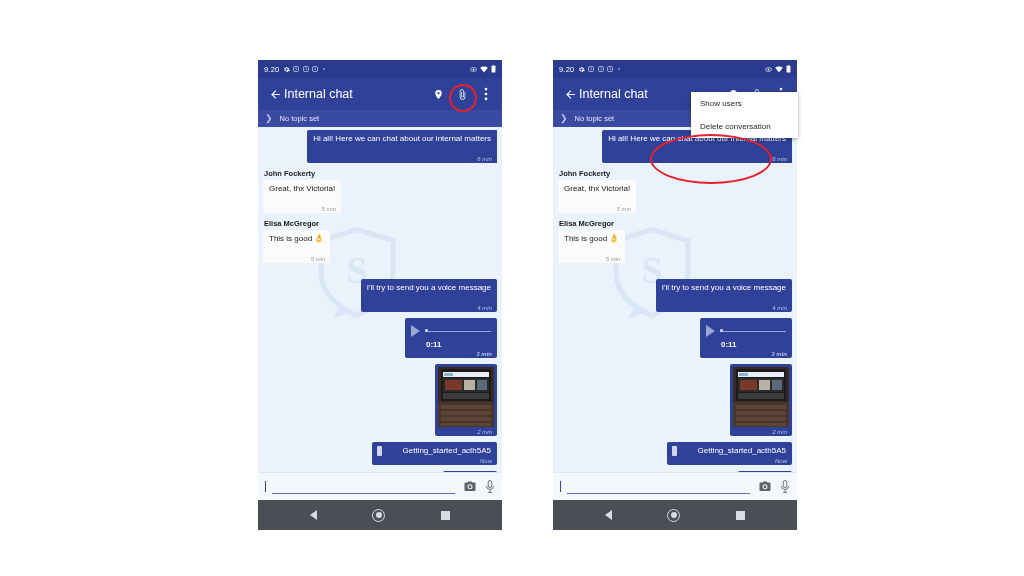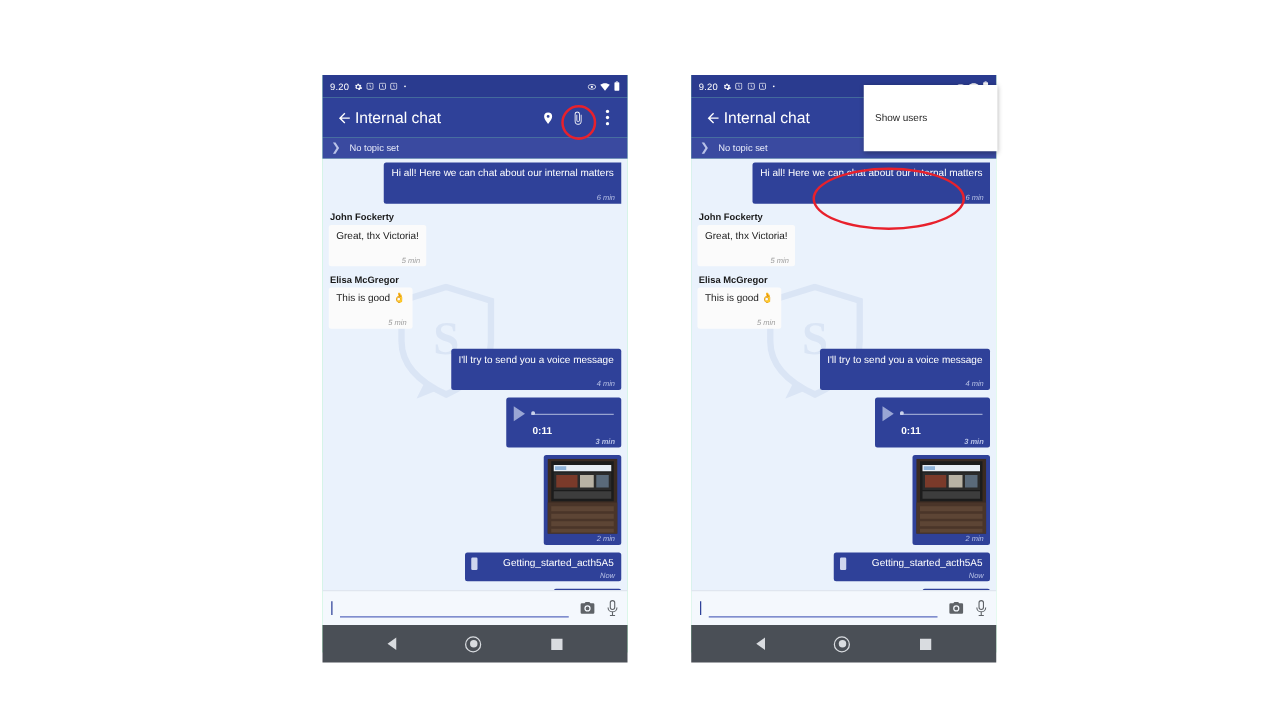--- a/index.html
+++ b/index.html
@@ -109,23 +109,23 @@
     height: 30px; background:#4a4f56; display:flex; align-items:center;
     justify-content: space-around; padding: 0 24px;
   }
   .nav-back { width:0;height:0;border-right:7px solid #d9dce0;border-top:5px solid transparent;border-bottom:5px solid transparent; }
   .nav-home { width:13px;height:13px;border-radius:50%;border:1.6px solid #d9dce0; display:flex;align-items:center;justify-content:center; }
   .nav-home i { width:6px;height:6px;border-radius:50%;background:#d9dce0; display:block; }
   .nav-rec { width:9px;height:9px;background:#d9dce0; }
 
   
   .menu {
-    position:absolute; right: -1px; top: 8px; width: 107px;
+    position:absolute; right: -1px; top: 32px; width: 107px;
     background:#fff; box-shadow: 0 1px 4px rgba(0,0,0,.35);
-    z-index: 40; padding: 15px 0;
+    z-index: 40; padding: 0 0;
   }
   .menu-item { font-size: 8px; color:#1f1f1f; padding: 7px 0 7px 9px; }
 
   
   .hl { position:absolute; border: 2.5px solid #e8212c; border-radius:50%; z-index: 60; pointer-events:none; }
   .hl-dots { left: 449px; top: 84px; width: 28px; height: 28px; }
   .hl-menu { left: 650px; top: 134px; width: 122px; height: 50px; }
 </style>
 </head>
 <body>
@@ -558,19 +558,20 @@
     <div class="navbar">
       <span class="nav-back"></span>
       <span class="nav-home">
           <i></i>
         </span>
       <span class="nav-rec"></span>
     </div>
 
     <div class="menu">
       <div class="menu-item">Show users</div>
+      <div class="menu-item">Delete conversation</div>
     </div>
   </div>
 
   <div class="hl hl-dots"></div>
   <div class="hl hl-menu"></div>
 
 </div>
 
 </body></html>

